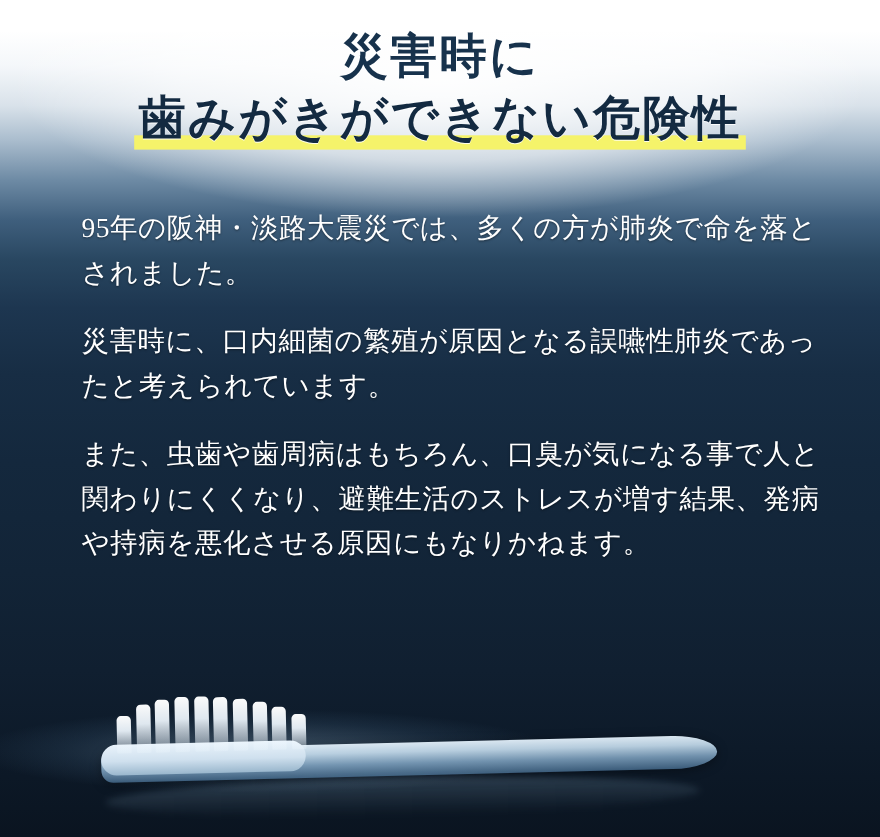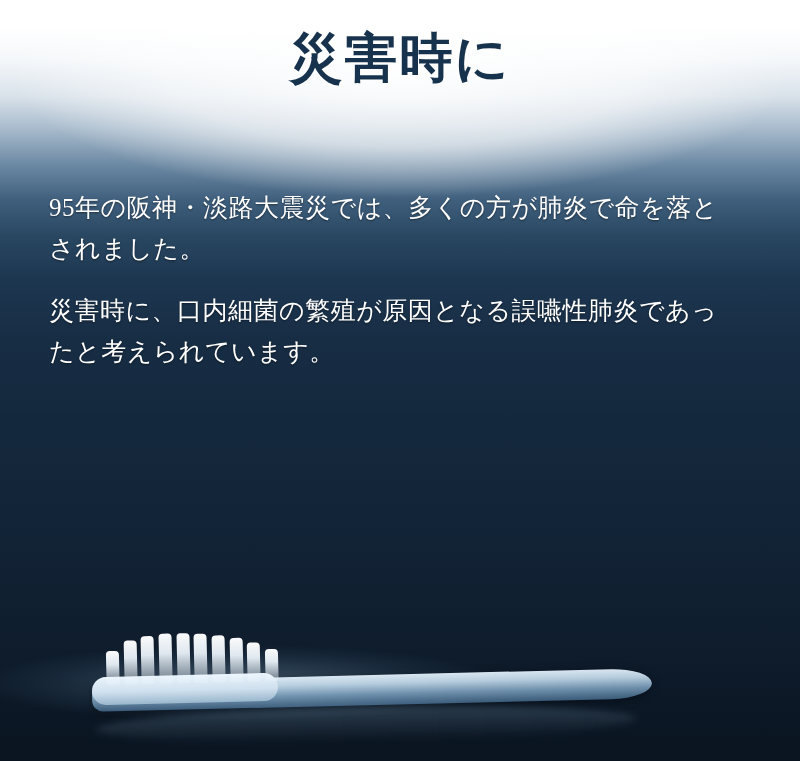--- a/index.html
+++ b/index.html
@@ -57,21 +57,21 @@
     left: 0;
     top: 24px;
     width: 800px;
     text-align: center;
     line-height: 1.32;
     color: #1b3category;
   }
   .headline .line {
     display: block;
     position: relative;
-    font-size: 53px;
+    font-size: 43px;
     letter-spacing: 2px;
     font-weight: 700;
     color: #17324c;
     text-shadow: 0 1px 0 rgba(255,255,255,0.85);
   }
   .headline .line span.txt {
     position: relative;
     z-index: 2;
     display: inline-block;
     padding: 0 4px;
@@ -87,21 +87,21 @@
     background: #f5f36a;
     z-index: -1;
   }
   .headline .line.highlight {
     color: #132a41;
   }
 
   
   .body-copy {
     position: absolute;
-    left: 49px;
+    left: 74px;
     top: 188px;
     width: 680px;
     color: #ffffff;
     font-size: 25px;
     line-height: 1.62;
     letter-spacing: 0.5px;
     text-shadow: 0 1px 2px rgba(0,0,0,0.45);
   }
   .body-copy p {
     margin: 0 0 22px 0;
@@ -194,25 +194,27 @@
 </style>
 </head>
 <body>
 
 <div id="poster">
 
   <div class="haze"></div>
 
   <div class="headline">
     <span class="line"><span class="txt">災害時に</span></span>
+    <span class="line highlight"><span class="txt">歯みがきができない危険性</span></span>
   </div>
 
   <div class="body-copy">
     <p>95年の阪神・淡路大震災では、多くの方が肺炎で命を落とされました。</p>
     <p>災害時に、口内細菌の繁殖が原因となる誤嚥性肺炎であったと考えられています。</p>
+    <p>また、虫歯や歯周病はもちろん、口臭が気になる事で人と関わりにくくなり、避難生活のストレスが増す結果、発病や持病を悪化させる原因にもなりかねます。</p>
   </div>
 
   <div class="brush-wrap">
     <div class="brush-glow"></div>
     <div class="brush-handle"></div>
     <div class="brush-head"></div>
     <div class="bristles">
       <i></i>
         <i></i>
         <i></i>

